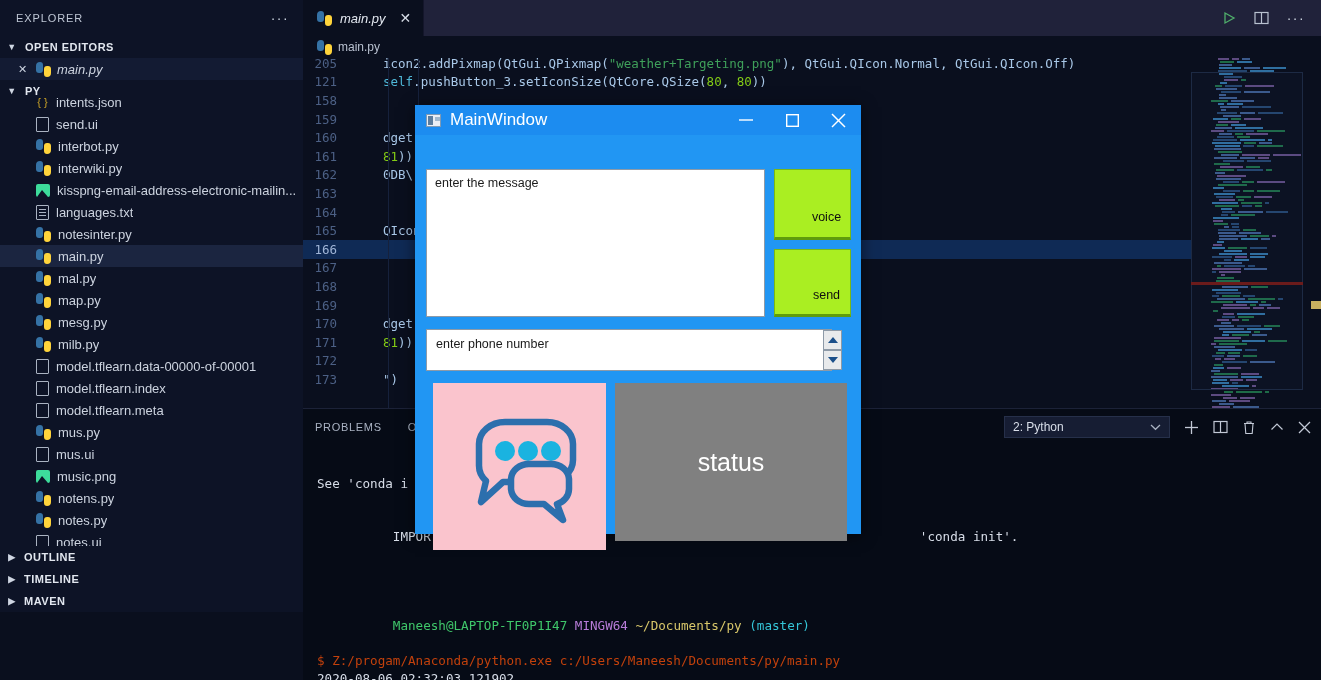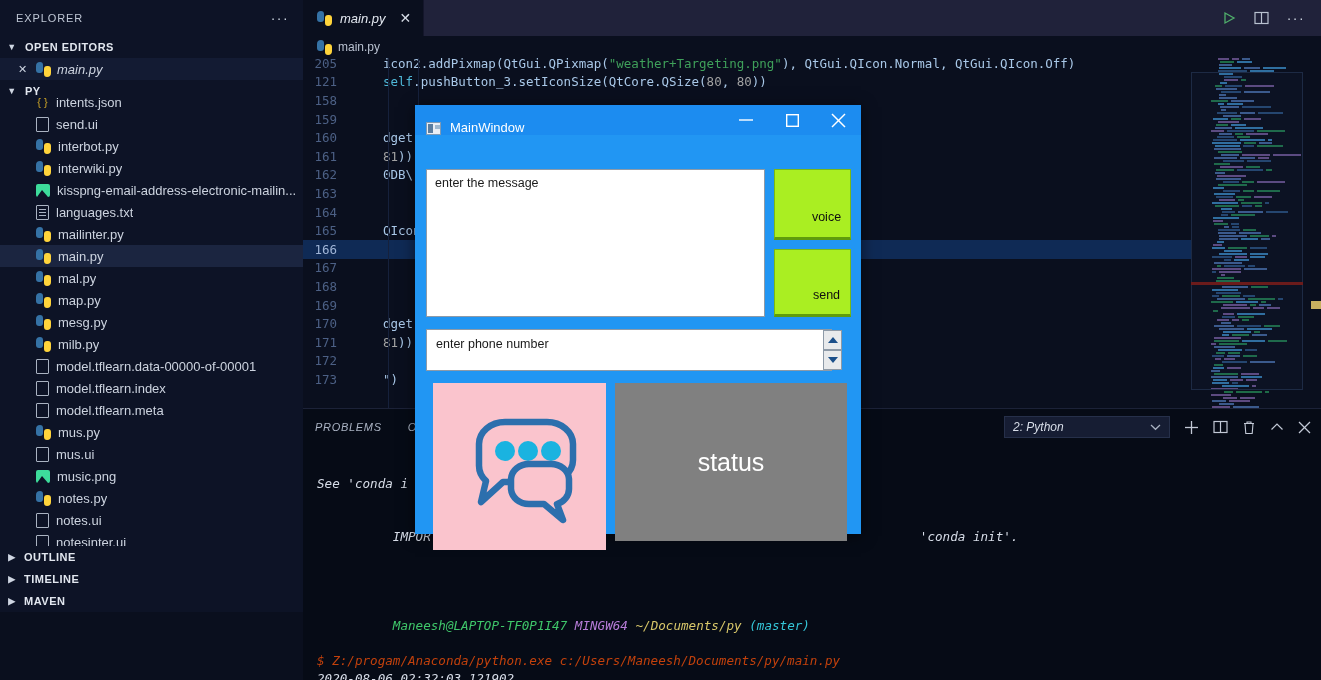--- a/index.html
+++ b/index.html
@@ -99,21 +99,21 @@
     height:18.6px; display:flex; align-items:center; font-family:"DejaVu Sans Mono", monospace;
     font-size:12.5px; white-space:pre;
   }
   .code-line.hl{ background:#0f2a55; }
   .lineno{
     width:56px; flex:0 0 56px; text-align:right; padding-right:22px;
     color:#4c6085; font-size:12.5px;
   }
   .code-line.hl .lineno{ color:#9fb4d6; }
   .codetext{ padding-left:24px; color:#a9c8e8; }
-  .kw{ color:#4fb8d8; } .str{ color:#3fa05a; } .num{ color:#a3a3a3; }
+  .kw{ color:#4fb8d8; } .str{ color:#3fa05a; } .num{ color:#84cc16; }
 
   .guide{ position:absolute; top:0; bottom:0; width:1px; background:#16213c; }
 
   
   #minimap{
     position:absolute; right:18px; top:0; width:112px; bottom:0;
     background:#0a0f1e; overflow:hidden;
   }
   .mm-line{ height:3px; display:block; position:relative; }
   .mm-seg{ position:absolute; height:2px; top:0; border-radius:0; }
@@ -125,21 +125,21 @@
     position:absolute; left:0; right:0; top:224px; height:3px; background:#6b1b1b;
   }
   #scroll-tick{
     position:absolute; right:0; top:243px; width:10px; height:8px; background:#c8b060;
   }
   #scrollbar-col{ position:absolute; right:0; top:0; width:18px; bottom:0; background:#0a0f1e; }
 
   
   #panel{
     position:absolute; left:0; right:0; bottom:0; height:272px;
-    background:#060b16; border-top:1px solid #1c2238;font-style:italic;
+    background:#060b16; border-top:1px solid #1c2238;
   }
   #panel-tabs{
     height:36px; display:flex; align-items:center; gap:26px; padding-left:12px;
     font-size:11px; letter-spacing:.7px; color:#aab3c3;
   }
   #panel-actions{
     position:absolute; right:10px; top:0; height:36px; display:flex; align-items:center; gap:14px;
   }
   #term-select{
     width:166px; height:22px; background:#161d33; border:1px solid #26304a;
@@ -155,22 +155,22 @@
   .t-green{ color:#3fc76a; } .t-purple{ color:#b77cd8; } .t-cyan{ color:#35c6d8; }
   .t-white{ color:#c2410c; } .t-yellow{ color:#d8c76a; }
   .tline{ white-space:pre; }
 
   
   #qt-window{
     position:absolute; left:415px; top:105px; width:446px; height:429px;
     background:#2196f3; box-shadow:0 2px 14px rgba(0,0,0,.55);
   }
   #qt-title{
-    height:30px; display:flex; align-items:flex-end; background:#1c8cf0;
-    color:#ffffff; font-size:13px; padding-left:11px;
+    height:30px; display:flex; align-items:center; background:#1c8cf0;
+    color:#ffffff; font-size:17px; padding-left:11px;
   }
   #qt-icon{
     width:15px; height:13px; background:#e9eef5; border:1px solid #7e9ab5;
     margin-right:9px; position:relative; flex:0 0 15px;
   }
   #qt-icon::before{
     content:""; position:absolute; left:1px; top:1px; width:5px; height:9px; background:#5a7da0;
   }
   #qt-icon::after{
     content:""; position:absolute; left:8px; top:2px; width:5px; height:4px; background:#9fb8cf;
@@ -264,21 +264,21 @@
         <div class="file-row">
           <span class="imgico"></span>
           <span class="file-label">kisspng-email-address-electronic-mailin...</span>
         </div>
         <div class="file-row">
           <span class="txtico"></span>
           <span class="file-label">languages.txt</span>
         </div>
         <div class="file-row">
           <span class="pyico"></span>
-          <span class="file-label">mailinter.py</span>
+          <span class="file-label">notesinter.py</span>
         </div>
         <div class="file-row sel">
           <span class="pyico"></span>
           <span class="file-label">main.py</span>
         </div>
         <div class="file-row">
           <span class="pyico"></span>
           <span class="file-label">mal.py</span>
         </div>
         <div class="file-row">
@@ -309,20 +309,24 @@
           <span class="pyico"></span>
           <span class="file-label">mus.py</span>
         </div>
         <div class="file-row">
           <span class="fileico"></span>
           <span class="file-label">mus.ui</span>
         </div>
         <div class="file-row">
           <span class="imgico"></span>
           <span class="file-label">music.png</span>
+        </div>
+        <div class="file-row">
+          <span class="pyico"></span>
+          <span class="file-label">notens.py</span>
         </div>
         <div class="file-row">
           <span class="pyico"></span>
           <span class="file-label">notes.py</span>
         </div>
         <div class="file-row">
           <span class="fileico"></span>
           <span class="file-label">notes.ui</span>
         </div>
         <div class="file-row">

